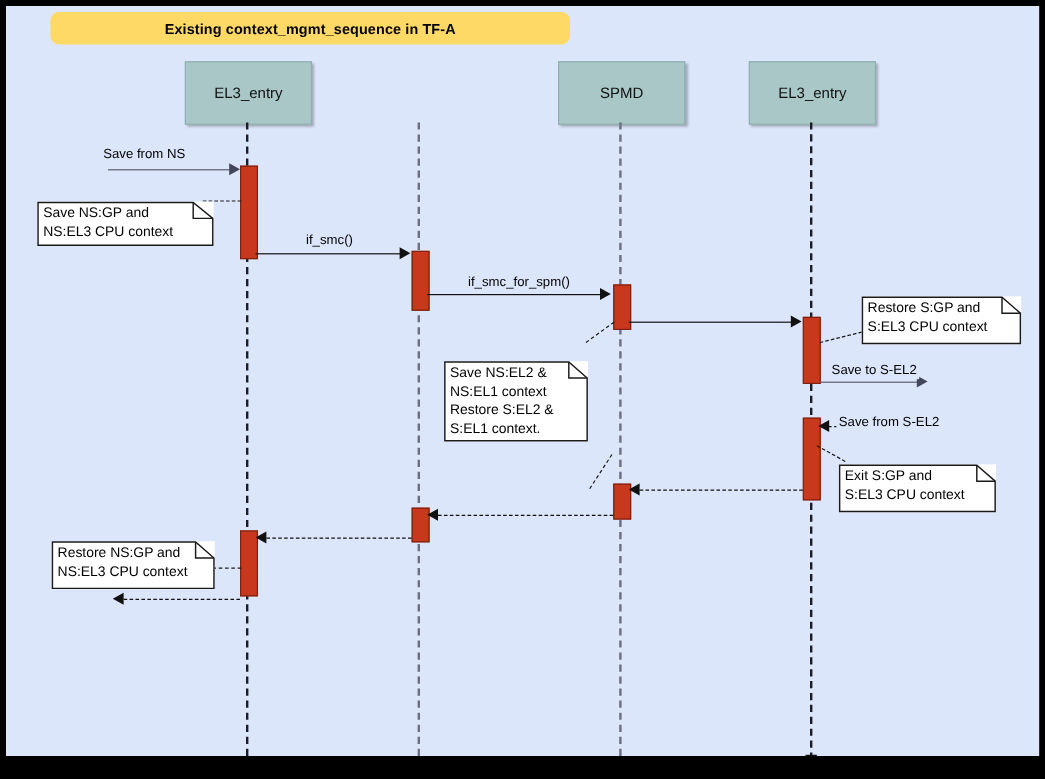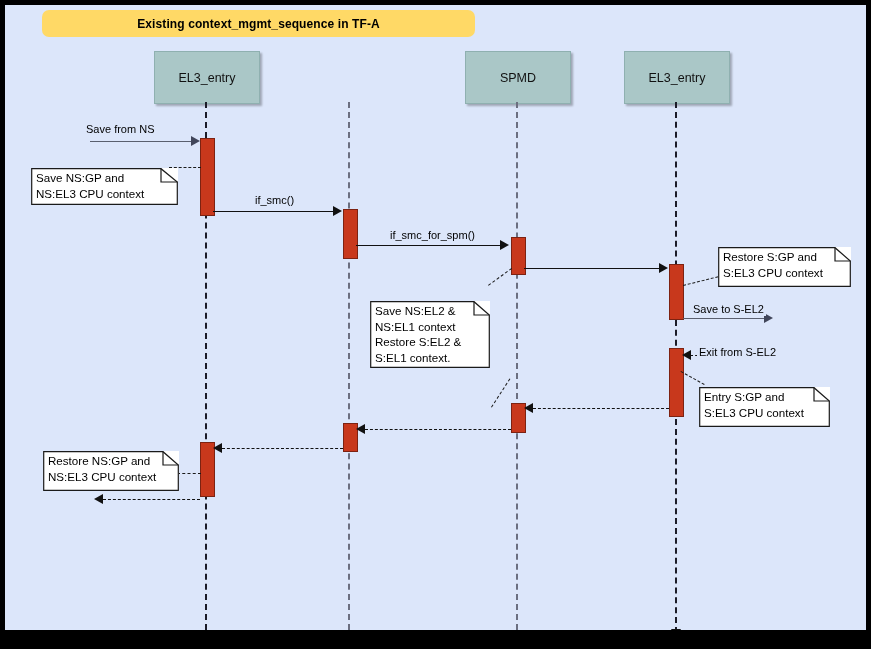--- a/index.html
+++ b/index.html
@@ -190,21 +190,21 @@
 
     <div class="msg-line solid-dark" style="left:519px; top:263px; width:137px;"></div>
     <div class="arrowhead arrow-right" style="left:654px; top:258px;"></div>
 
     <div class="msg-line solid-gray" style="left:678px; top:313px; width:84px;"></div>
     <div class="arrowhead arrow-right gray" style="left:759px; top:308px;"></div>
     <div class="msg-label" style="left:686px; top:298px;">Save to S-EL2</div>
 
     <div class="msg-line dashed-dark" style="left:685px; top:350px; width:85px;"></div>
     <div class="arrowhead arrow-left" style="left:677px; top:345px;"></div>
-    <div class="msg-label" style="left:692px; top:341px;">Exit from S-EL2</div>
+    <div class="msg-label" style="left:692px; top:341px;">Save from S-EL2</div>
 
     <div class="msg-line dashed-dark" style="left:528px; top:403px; width:136px;"></div>
     <div class="arrowhead arrow-left" style="left:519px; top:398px;"></div>
 
     <div class="msg-line dashed-dark" style="left:360px; top:424px; width:146px;"></div>
     <div class="arrowhead arrow-left" style="left:351px; top:419px;"></div>
 
     <div class="msg-line dashed-dark" style="left:217px; top:443px; width:121px;"></div>
     <div class="arrowhead arrow-left" style="left:208px; top:438px;"></div>
 
@@ -252,21 +252,21 @@
 S:EL3 CPU context</div>
       </div>
     </div>
 
     <div class="note" style="left:694px; top:382px; width:131px; height:40px;">
       <svg class="note-svg" width="131" height="40" viewBox="0 0 131 40">
         <path d="M0.7,0.7 H115 L130.3,14 V39.3 H0.7 Z" fill="#ffffff" stroke="#1a1a1a" stroke-width="1.2"></path>
         <path d="M115,0.7 V14 H130.3" fill="none" stroke="#1a1a1a" stroke-width="1.2"></path>
       </svg>
       <div class="note-body">
-        <div class="note-text">Entry S:GP and
+        <div class="note-text">Exit S:GP and
 S:EL3 CPU context</div>
       </div>
     </div>
 
 
     <div class="note" style="left:38px; top:446px; width:136px; height:40px;">
       <svg class="note-svg" width="136" height="40" viewBox="0 0 136 40">
         <path d="M0.7,0.7 H120 L135.3,14 V39.3 H0.7 Z" fill="#ffffff" stroke="#1a1a1a" stroke-width="1.2"></path>
         <path d="M120,0.7 V14 H135.3" fill="none" stroke="#1a1a1a" stroke-width="1.2"></path>
       </svg>

